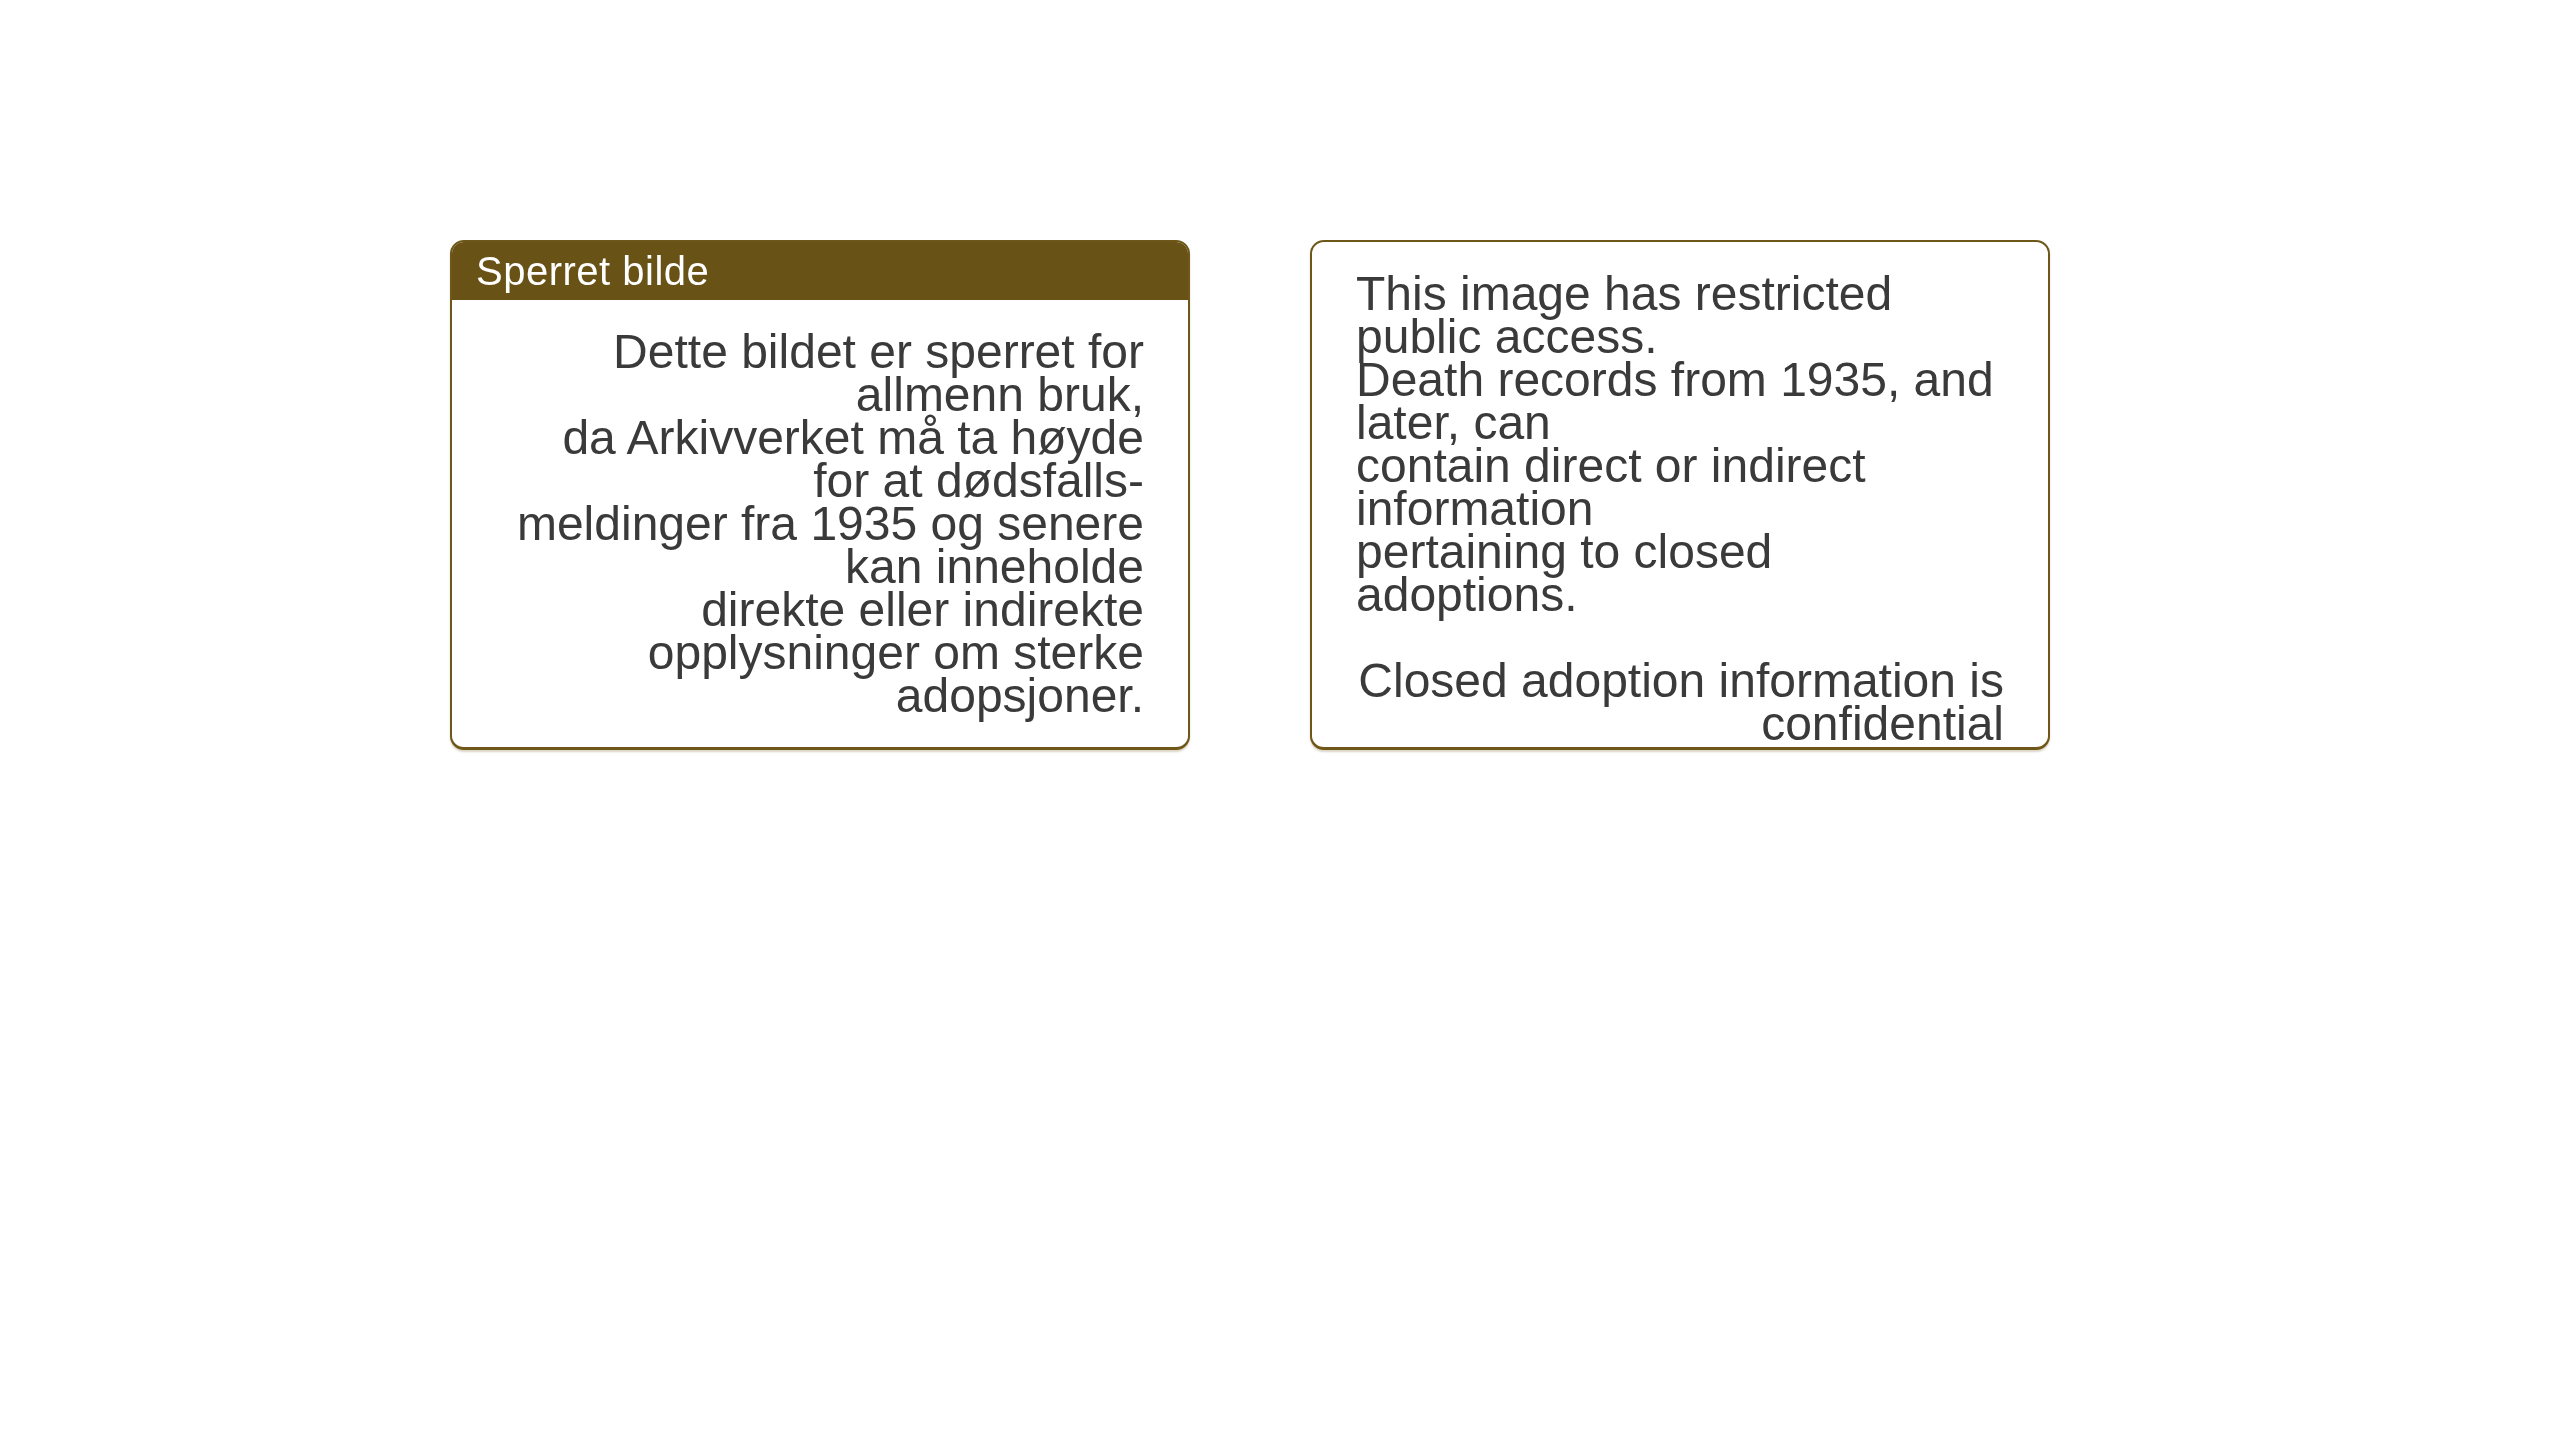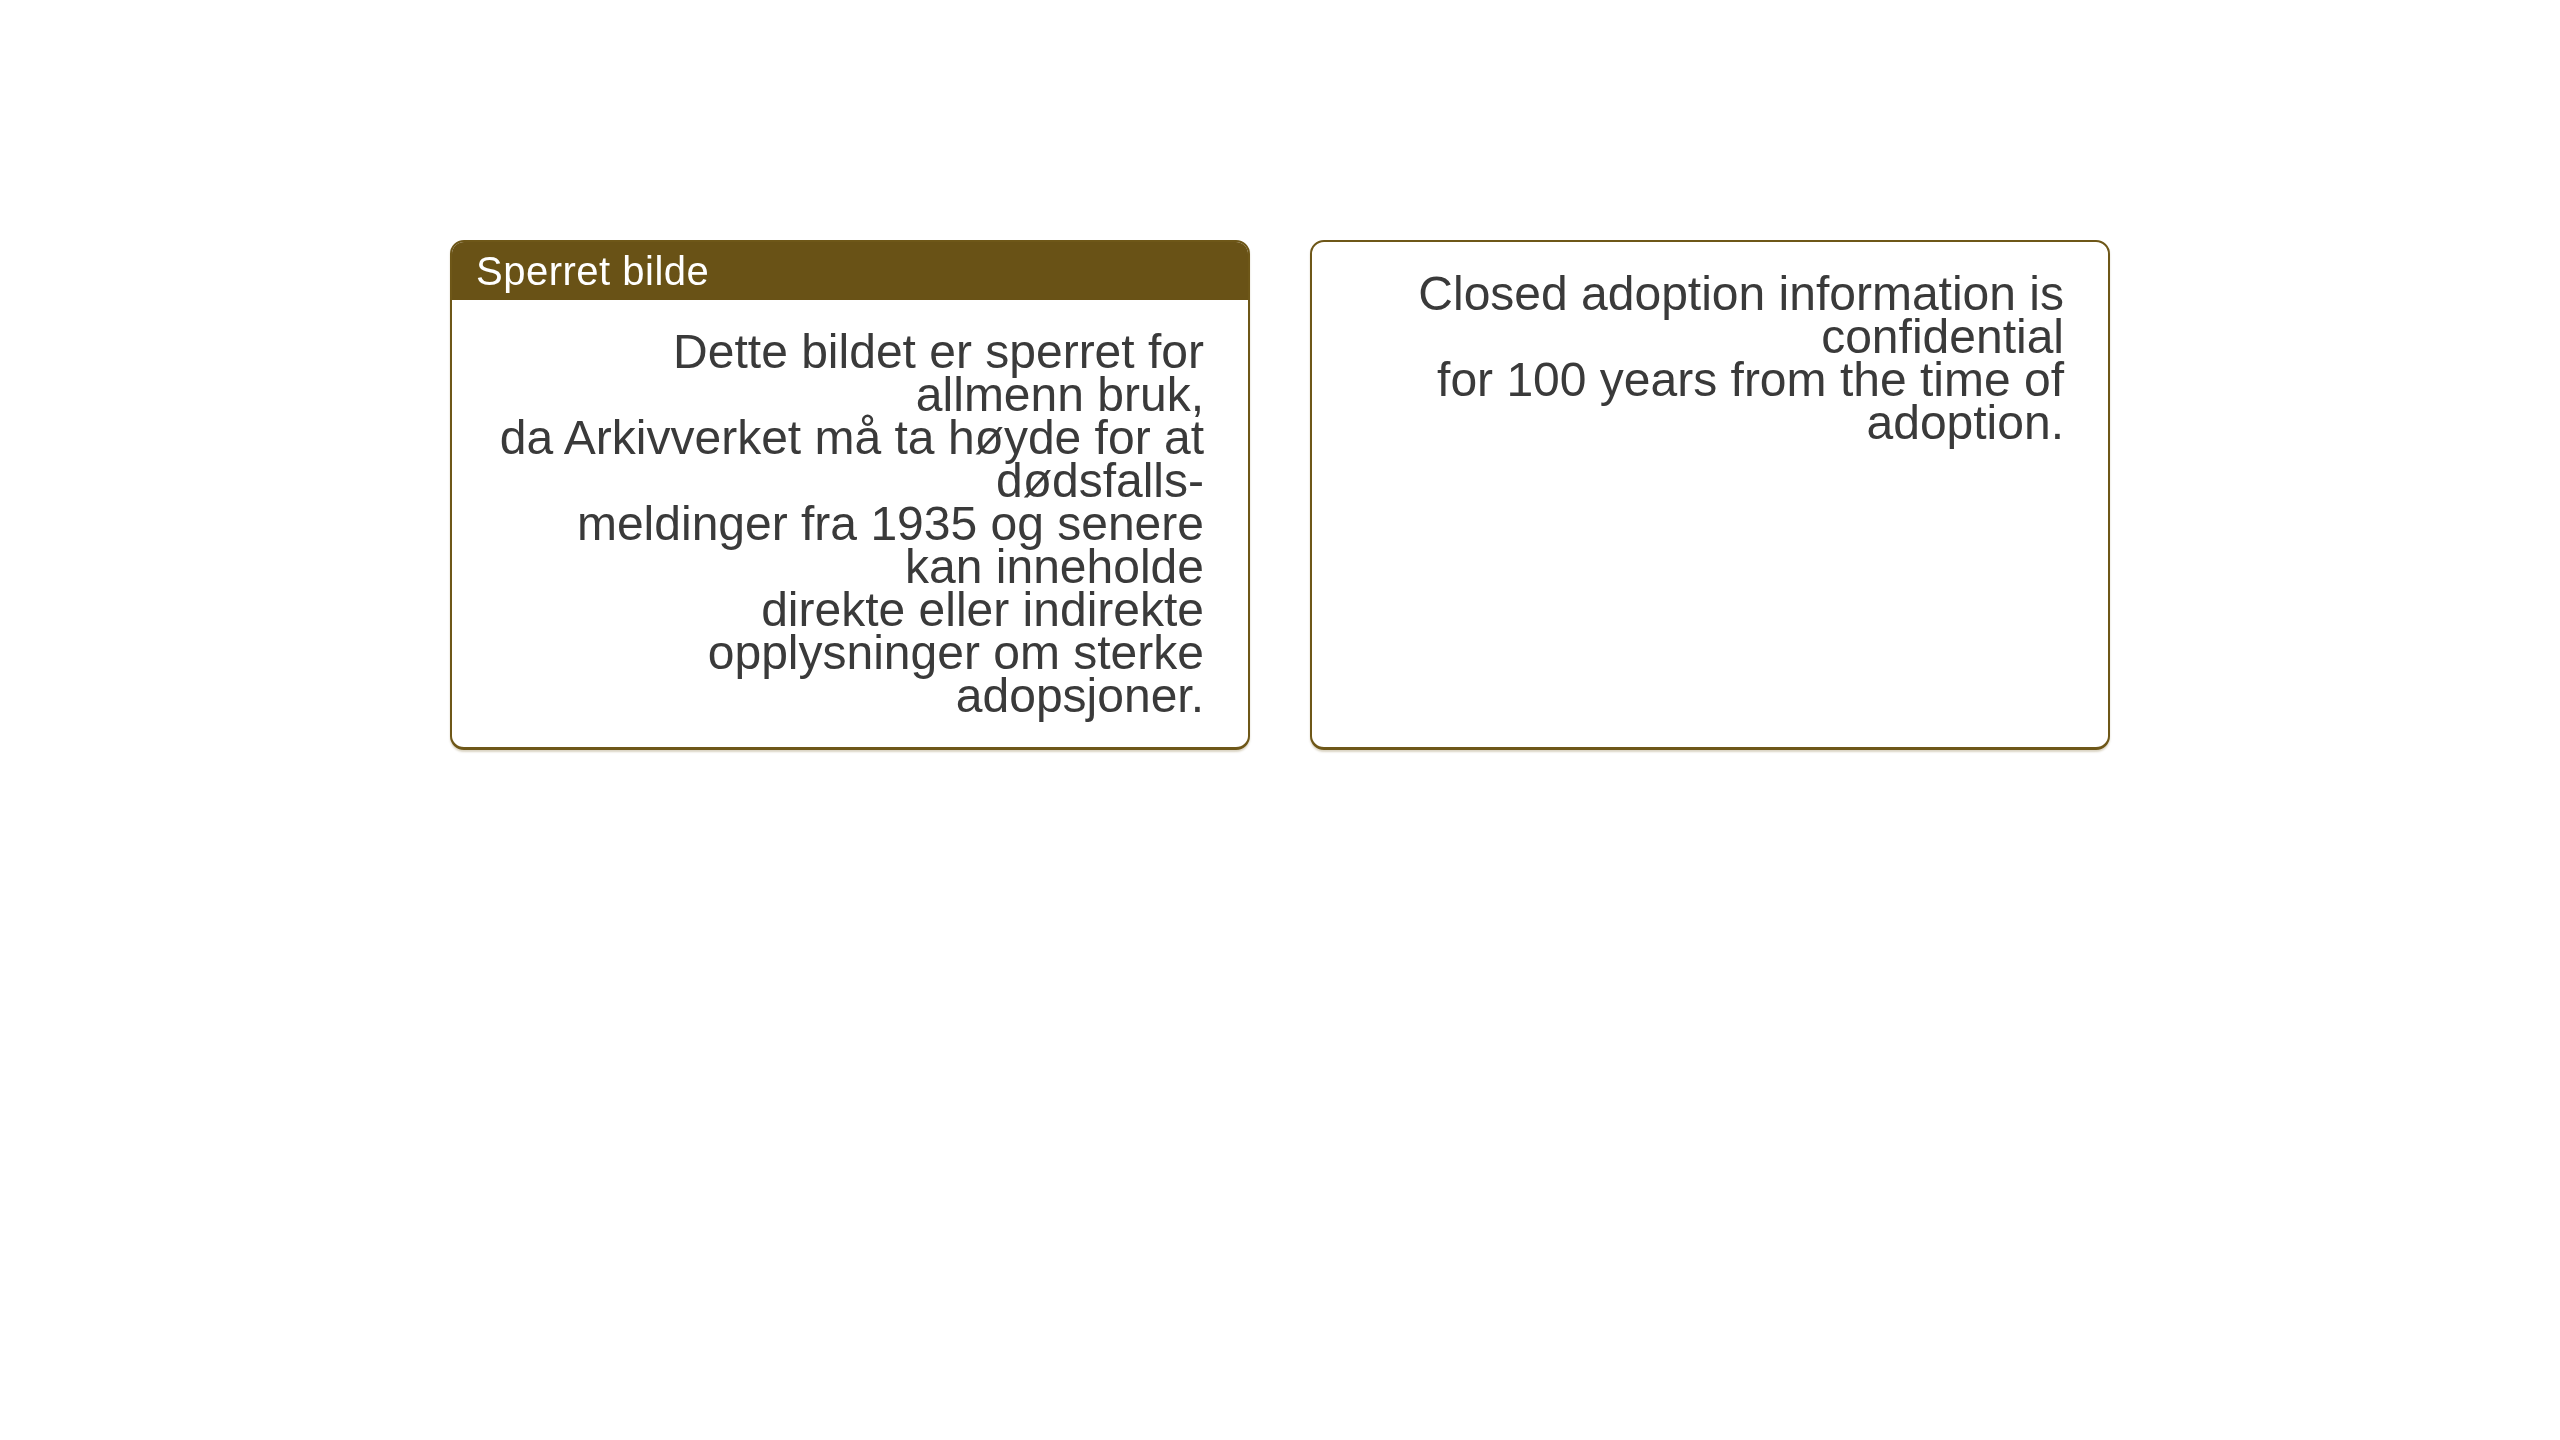--- a/index.html
+++ b/index.html
@@ -7,21 +7,21 @@
     width: 2560px;
     height: 1440px;
     background: #ffffff;
     font-family: "Liberation Sans", sans-serif;
     overflow: hidden;
     position: relative;
   }
   .notice-card {
     position: absolute;
     top: 240px;
-    width: 800px;
+    width: 740px;
     height: 510px;
     background: #ffffff;
     border: 2px solid #6e5718;
     border-bottom-width: 3px;
     border-radius: 14px;
     overflow: hidden;
     box-shadow: 0 2px 2px rgba(110, 87, 24, 0.25);
   }
   .notice-card.norwegian { left: 450px; }
   .notice-card.english   { left: 1310px; }
@@ -59,16 +59,20 @@
     <p>Dette bildet er sperret for allmenn bruk,
 da Arkivverket må ta høyde for at dødsfalls-
 meldinger fra 1935 og senere kan inneholde
 direkte eller indirekte opplysninger om sterke
 adopsjoner.</p>
   </div>
 </div>
 
 <div class="notice-card english">
   <div class="card-body">
+    <p>This image has restricted public access.
+Death records from 1935, and later, can
+contain direct or indirect information
+pertaining to closed adoptions.</p>
     <p>Closed adoption information is confidential
 for 100 years from the time of adoption.</p>
   </div>
 </div>
 
 </body></html>

